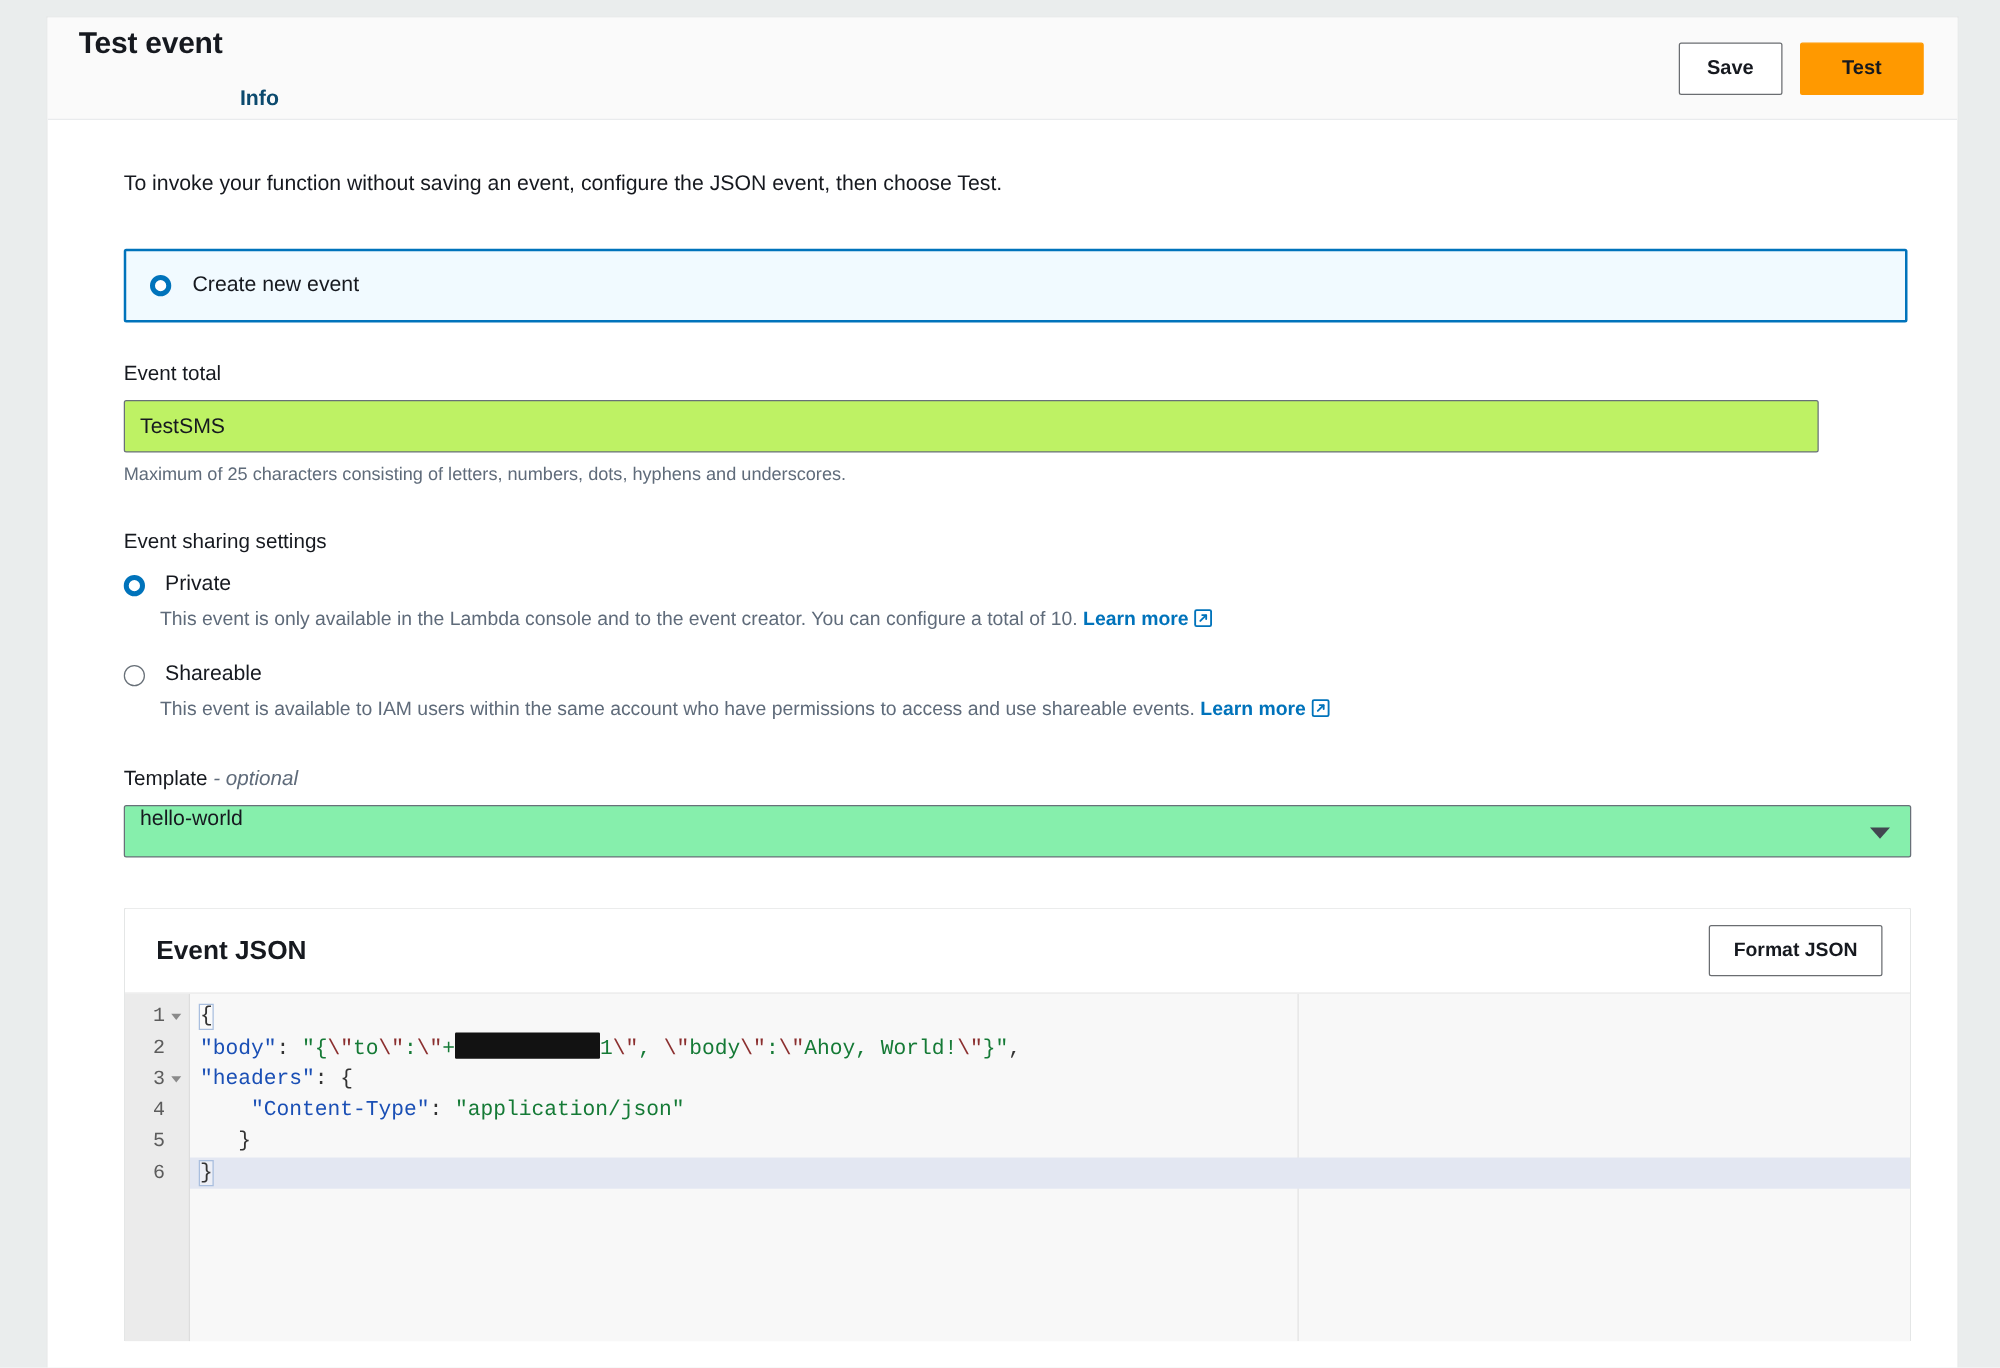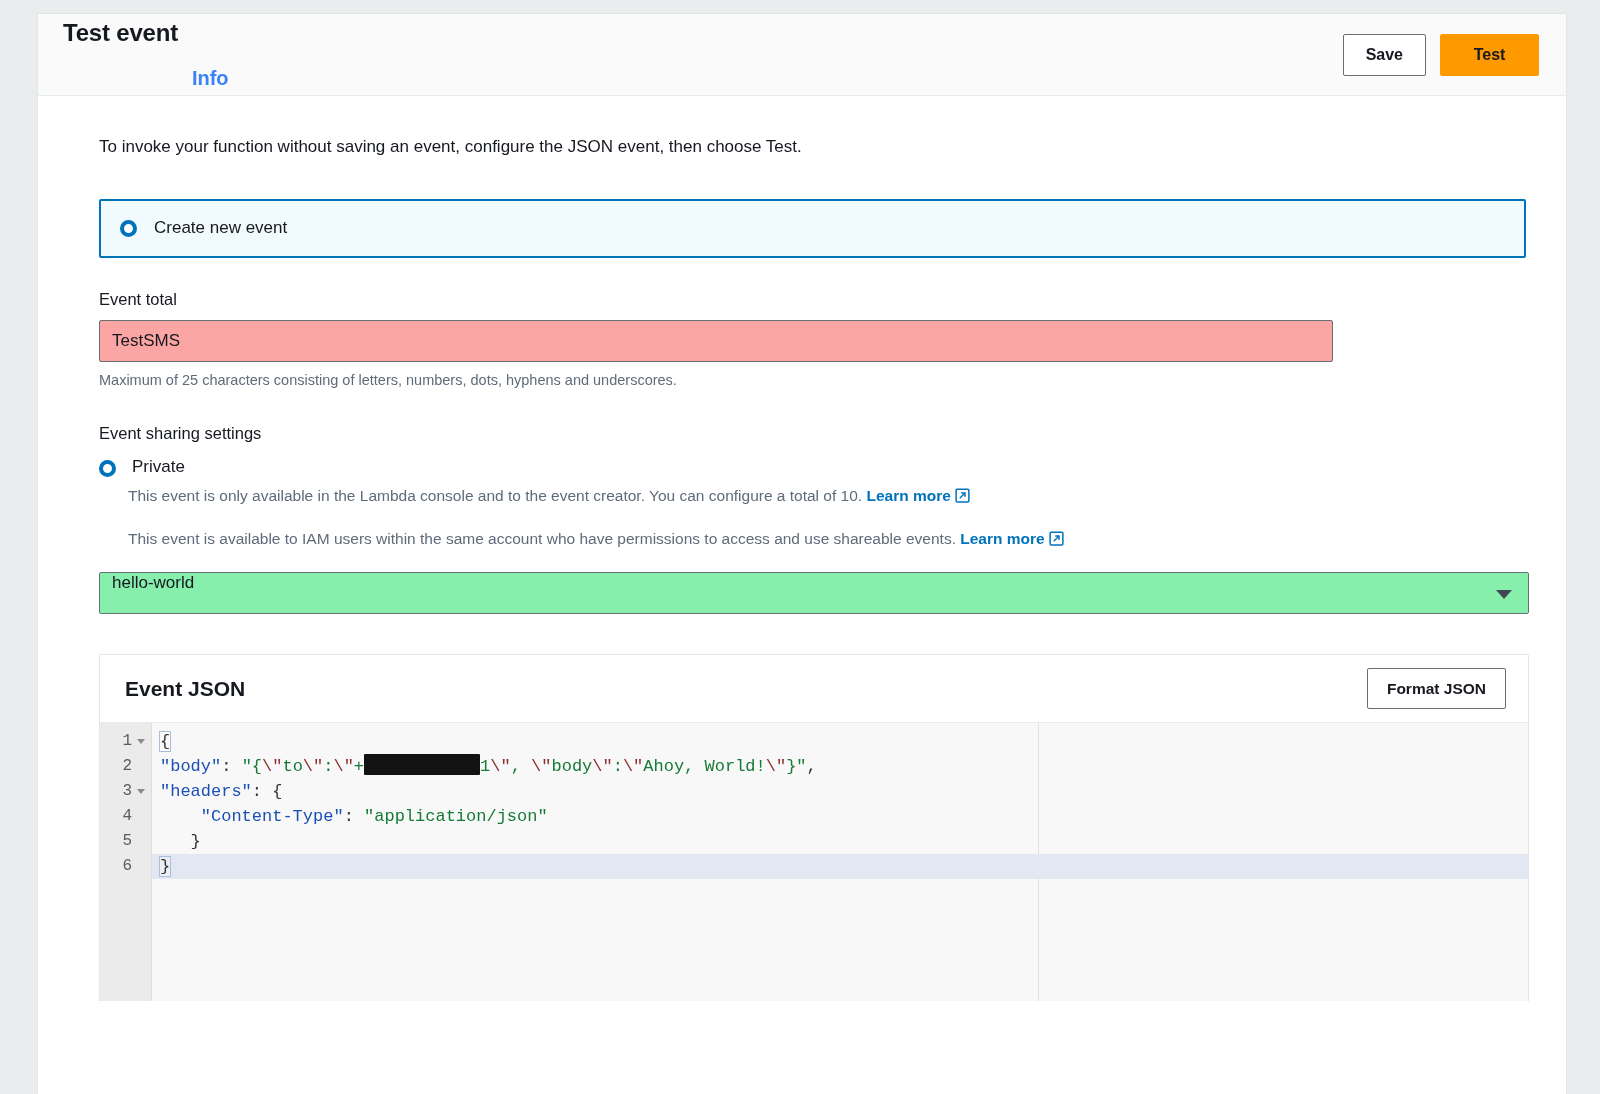--- a/index.html
+++ b/index.html
@@ -44,23 +44,23 @@
     gap: 14px;
     flex: 1;
   }
   .header-title {
     font-size: 24px;
     font-weight: bold;
     color: #16191f;
     letter-spacing: -0.2px;
   }
   .header-info-link {
-    font-size: 20px;
+    font-size: 17px;
     font-weight: bold;
-    color: #3b82f6;
+    color: #0c4a6e;
     cursor: pointer;
     margin-top: 48px;
   }
   .header-actions {
     display: flex;
     align-items: center;
     gap: 14px;
   }
   .btn {
     font-family: "Liberation Sans", sans-serif;
@@ -158,25 +158,25 @@
     border: 1.5px solid #687078;
     background: #ffffff;
   }
   .radio-disabled {
     border: none;
     background: #d5dbdb;
   }
 
   
   .text-input {
-    width: 1234px;
+    width: 1356px;
     height: 42px;
     border: 1px solid #687078;
     border-radius: 2px;
-    background: #fca5a5;
+    background: #bef264;
     font-family: "Liberation Sans", sans-serif;
     font-size: 17px;
     color: #16191f;
     padding: 0 12px;
     box-sizing: border-box;
     outline: none;
   }
   .constraint-text {
     font-size: 14.5px;
     color: #5f6b7a;
@@ -411,31 +411,39 @@
         <span>This event is only available in the Lambda console and to the event creator. You can configure a total of 10.</span>
         <a class="learn-more"><span>Learn more</span><span class="ext-icon"><svg width="15" height="15" viewBox="0 0 16 16">
                 <rect x="1.2" y="1.2" width="13.6" height="13.6" rx="1.2" fill="none" stroke="#0073bb" stroke-width="1.6"></rect>
                 <path d="M5.6 10.4 L10.4 5.6" stroke="#0073bb" stroke-width="1.6" stroke-linecap="round"></path>
                 <path d="M7.2 5.4 H10.6 V8.8" fill="none" stroke="#0073bb" stroke-width="1.6" stroke-linecap="round" stroke-linejoin="round"></path>
               </svg></span></a>
       </div>
     </div>
 
     <div class="radio-block">
+      <div class="radio-row">
+        <span class="radio-dot radio-off"></span>
+        <span class="radio-row-label">Shareable</span>
+      </div>
       <div class="radio-desc">
         <span>This event is available to IAM users within the same account who have permissions to access and use shareable events.</span>
         <a class="learn-more"><span>Learn more</span><span class="ext-icon"><svg width="15" height="15" viewBox="0 0 16 16">
                 <rect x="1.2" y="1.2" width="13.6" height="13.6" rx="1.2" fill="none" stroke="#0073bb" stroke-width="1.6"></rect>
                 <path d="M5.6 10.4 L10.4 5.6" stroke="#0073bb" stroke-width="1.6" stroke-linecap="round"></path>
                 <path d="M7.2 5.4 H10.6 V8.8" fill="none" stroke="#0073bb" stroke-width="1.6" stroke-linecap="round" stroke-linejoin="round"></path>
               </svg></span></a>
       </div>
     </div>
 
     
+    <div class="field-label" style="margin-top:34px;">
+      <span>Template</span>
+      <span class="optional">- optional</span>
+    </div>
     <div class="select-wrap">
       <div class="select-box">
         <span>hello-world</span>
       </div>
       <span class="select-caret"></span>
     </div>
 
     
     <div class="json-container">
       <div class="json-header">

